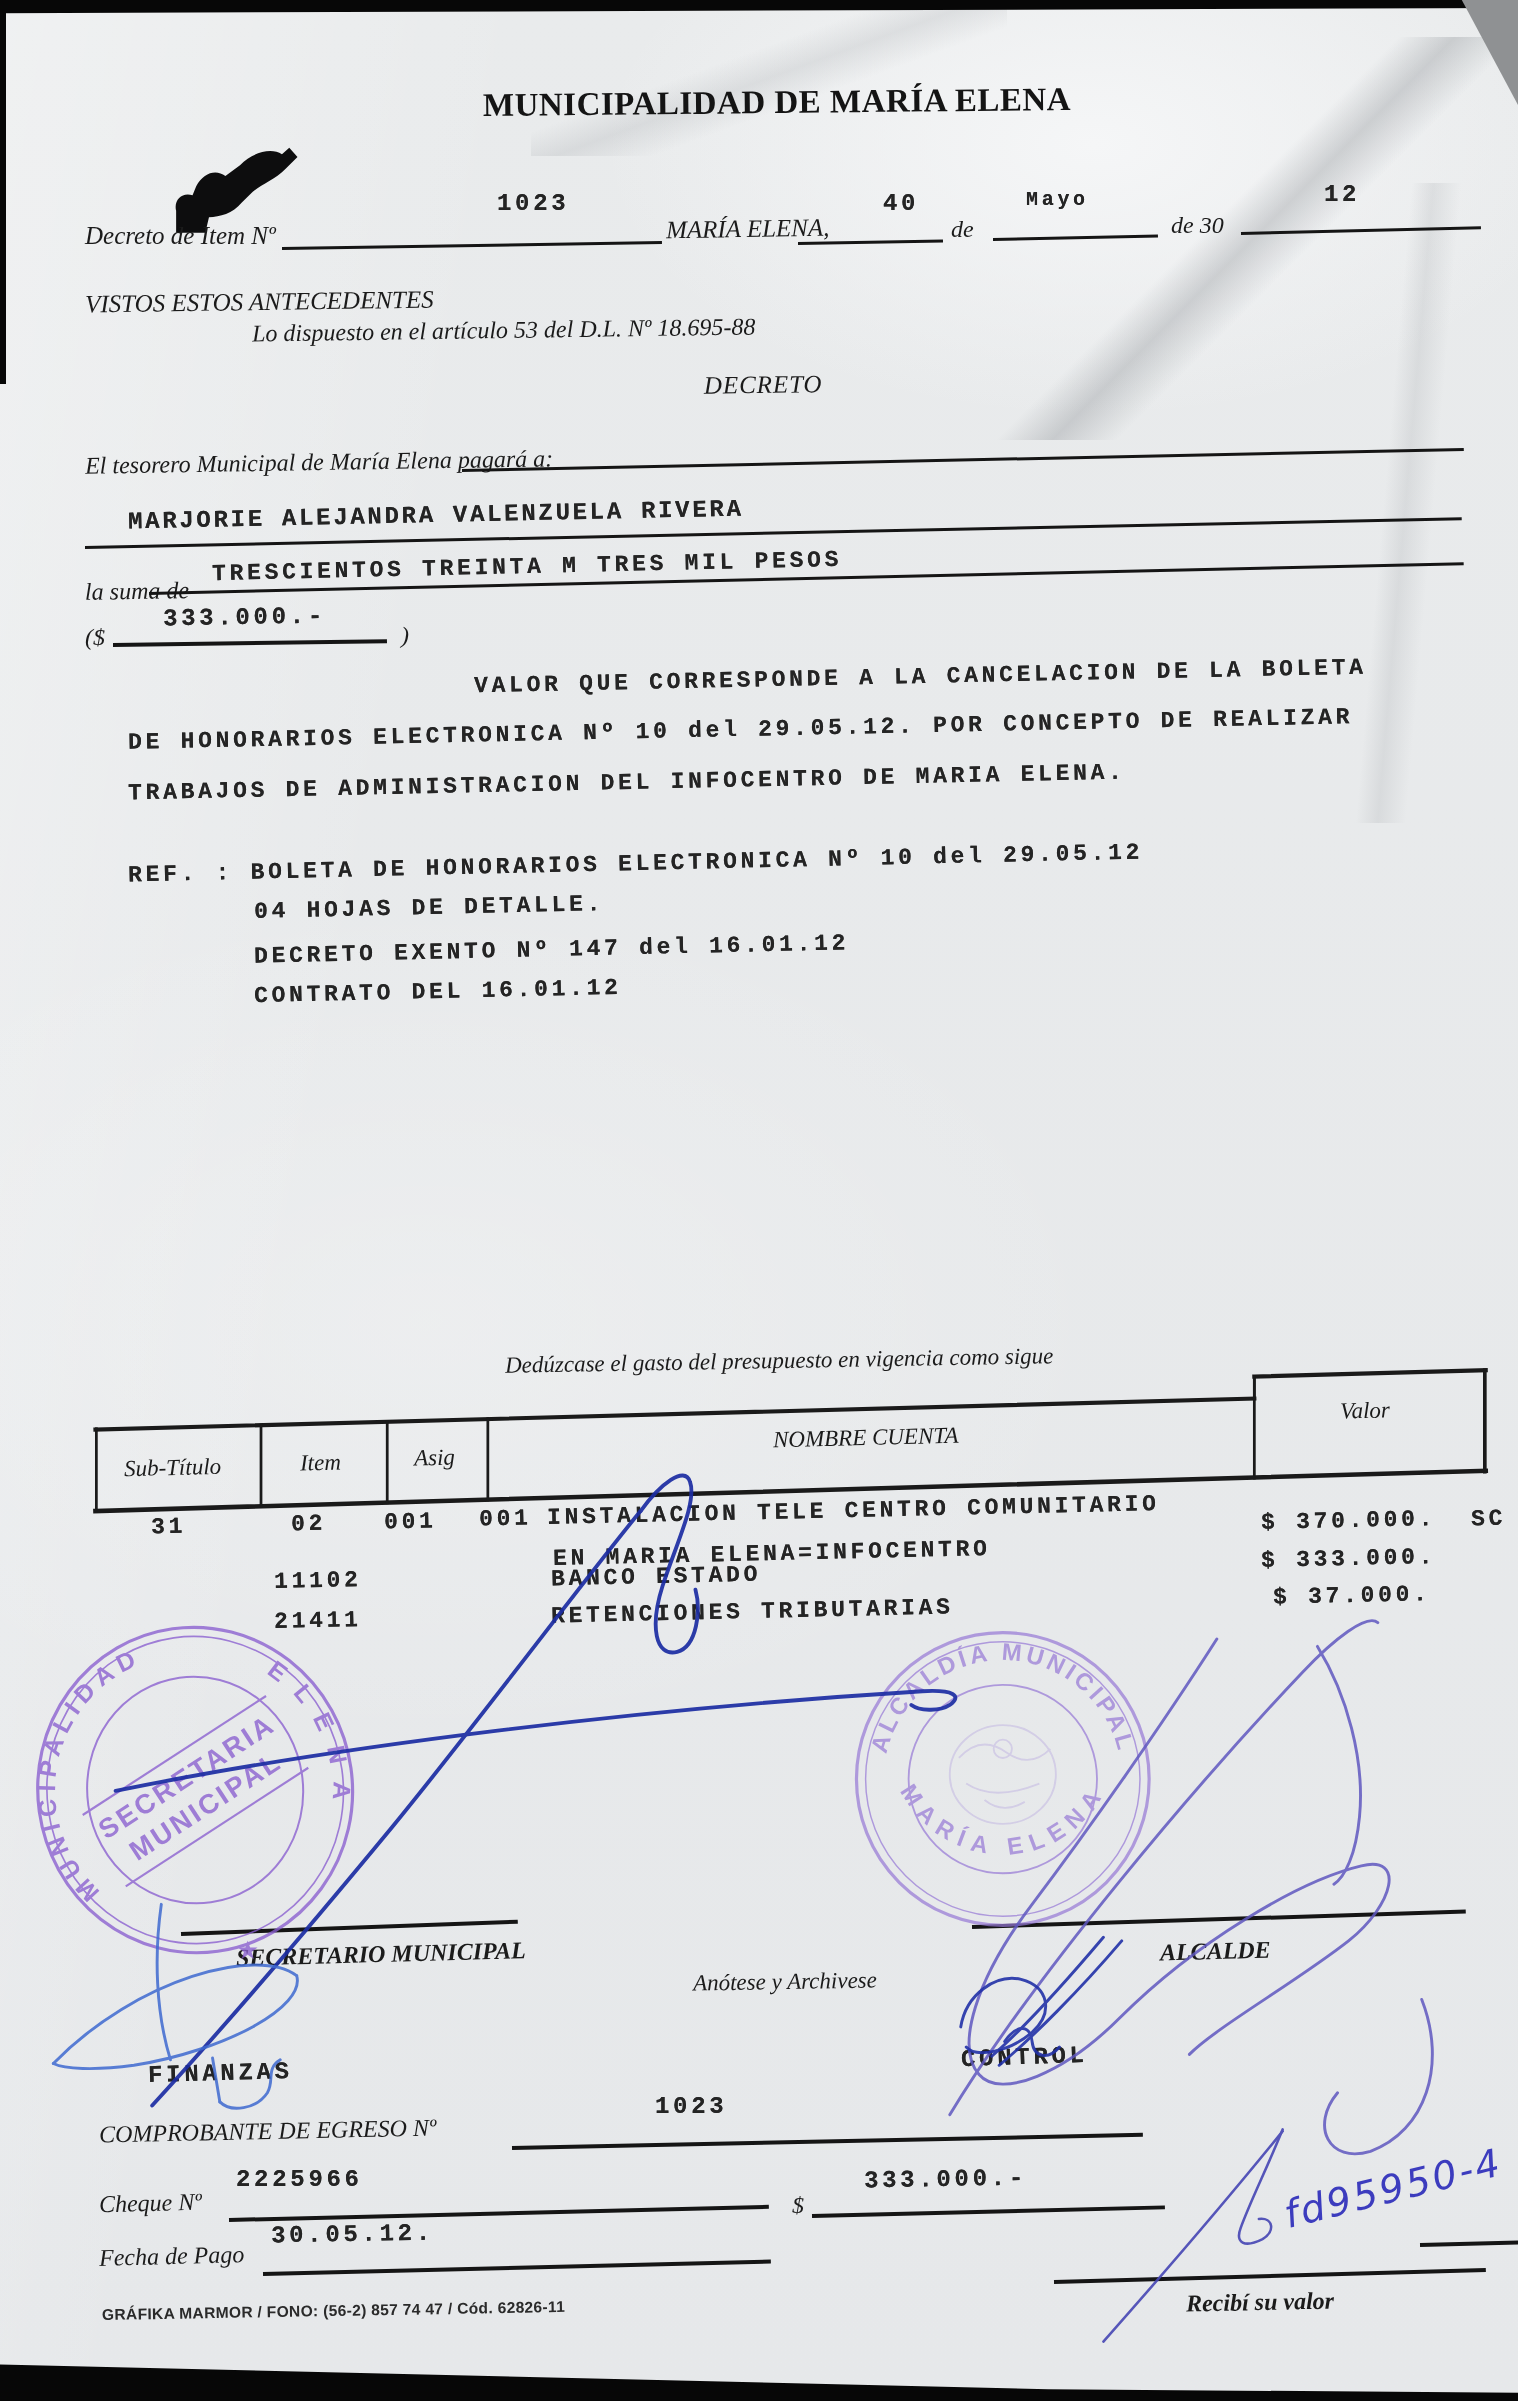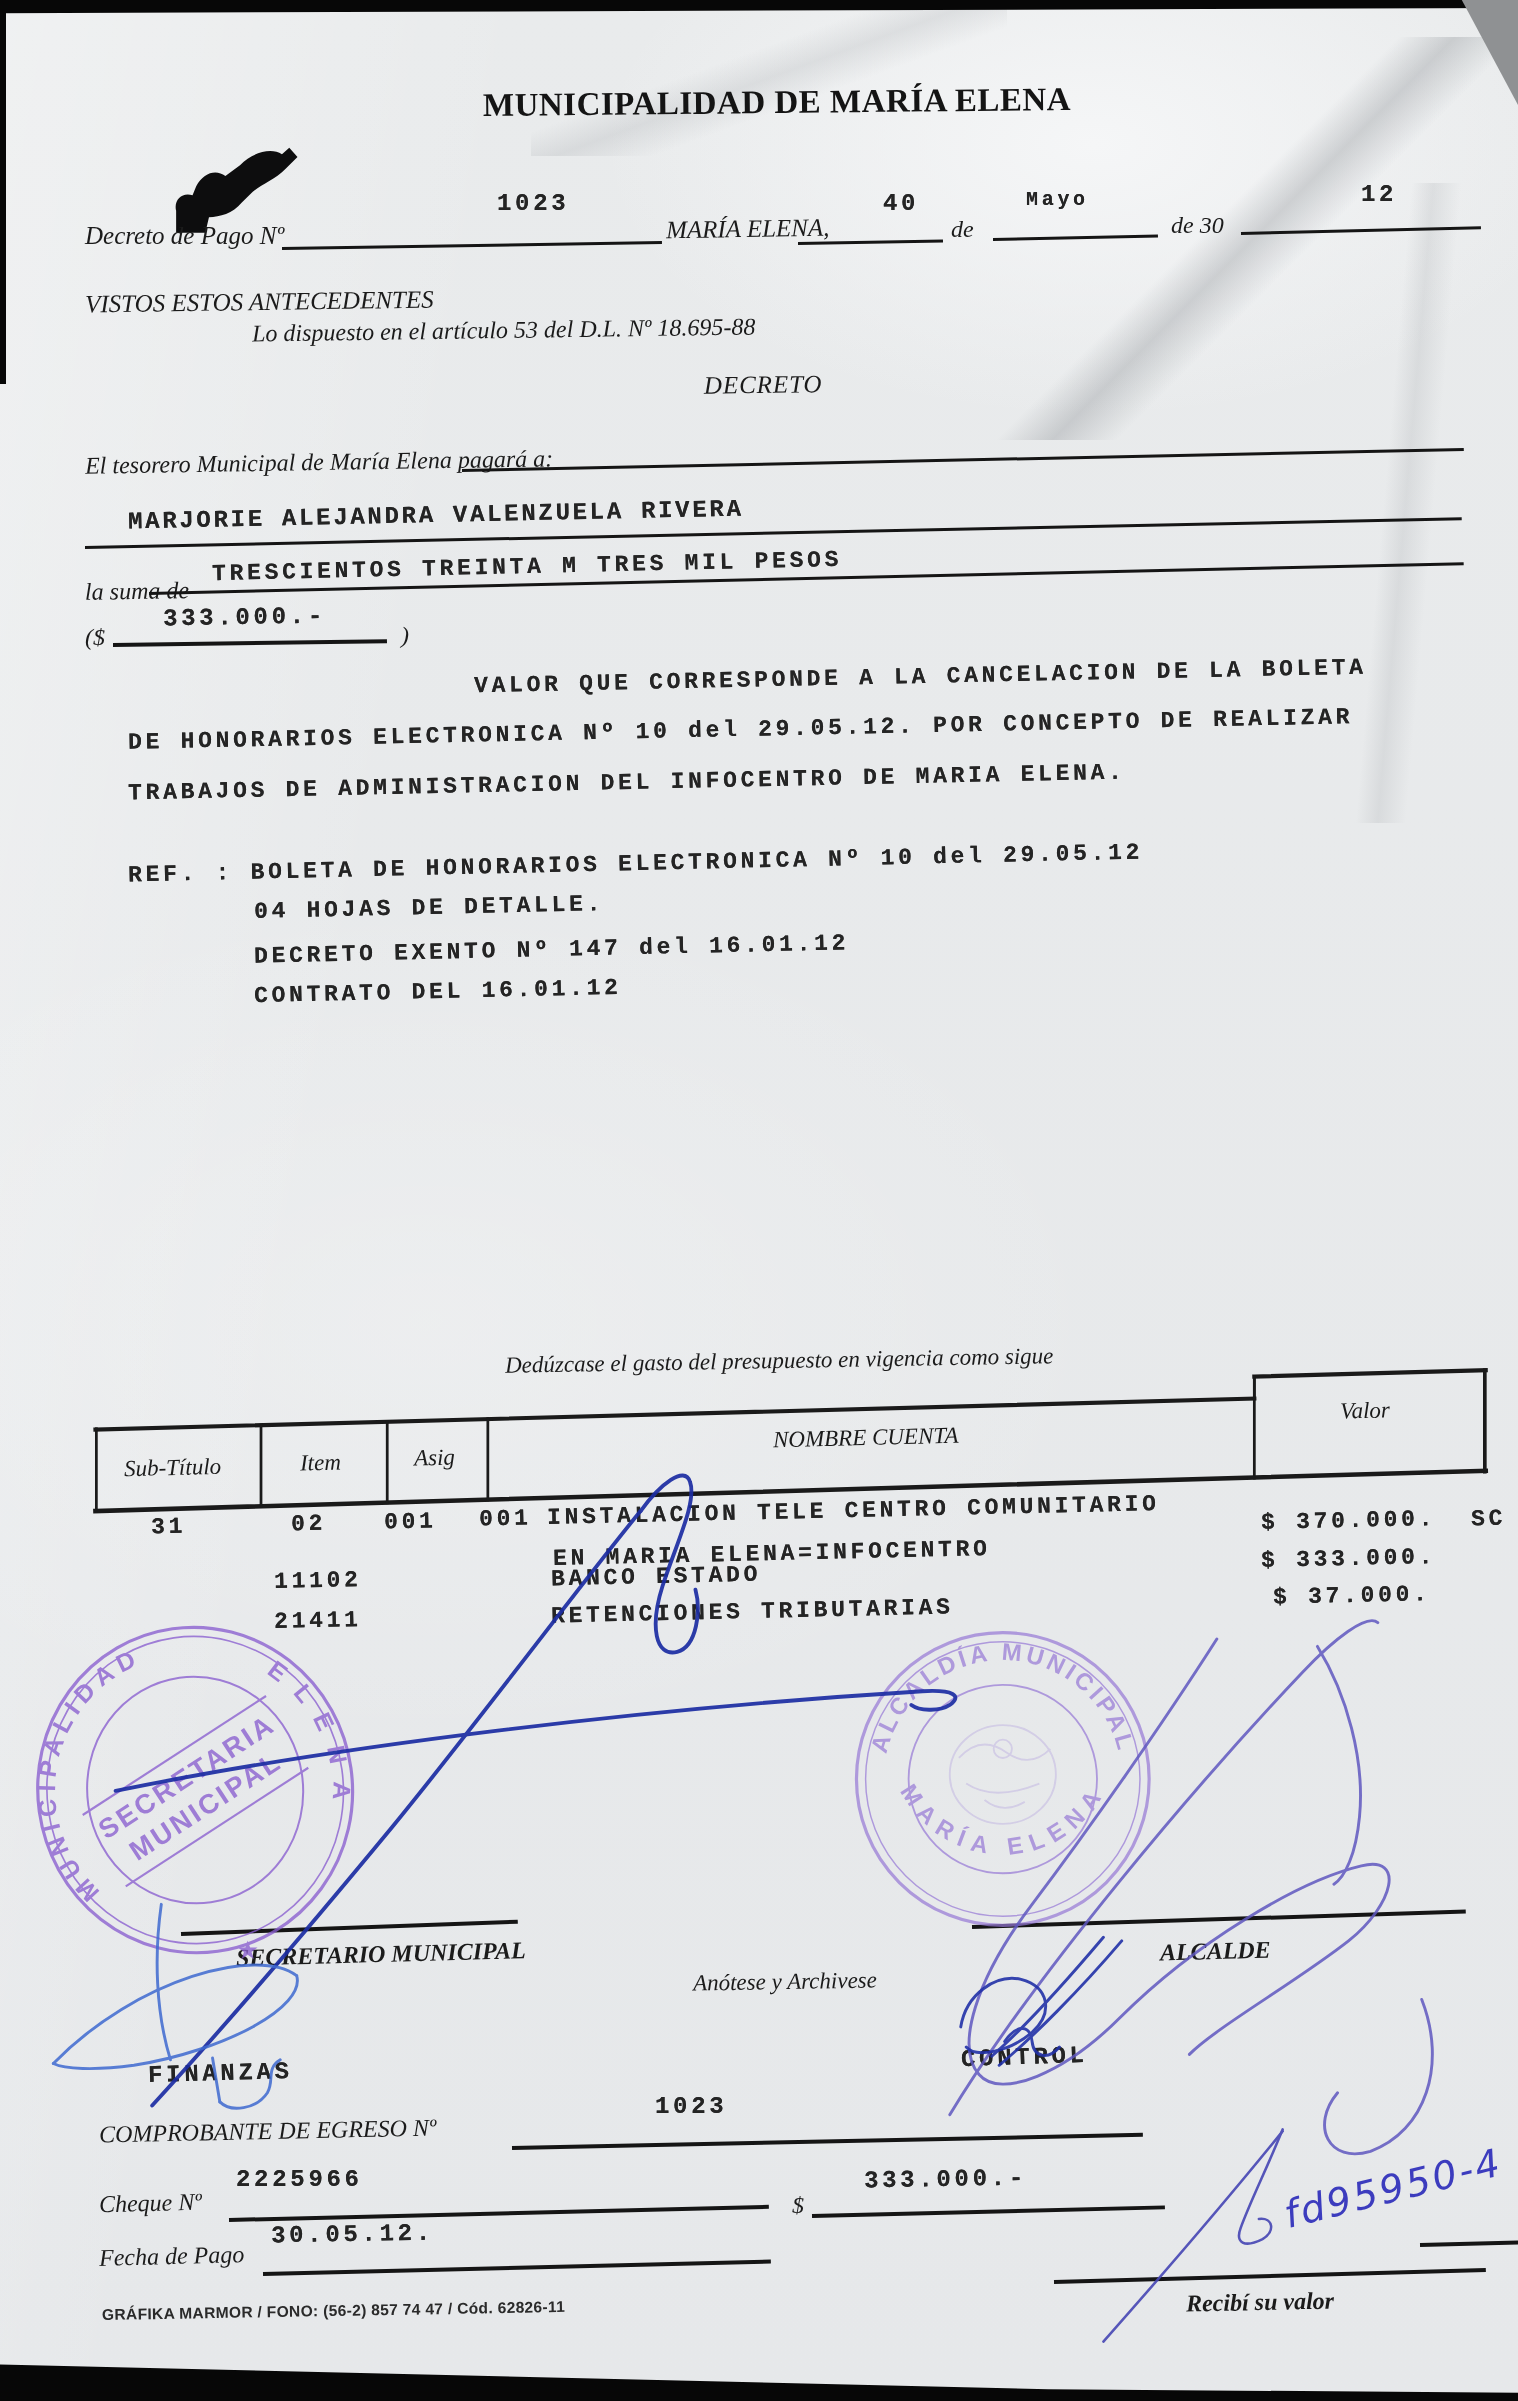--- a/index.html
+++ b/index.html
@@ -34,33 +34,33 @@
               background:linear-gradient(160deg, transparent 40%, rgba(125,130,136,.16) 50%, transparent 61%);"></div>
   <div class="ab crease" style="left:1262px;top:183px;width:256px;height:640px;
               background:linear-gradient(95deg, transparent 48%, rgba(120,125,131,.14) 55%, transparent 64%);"></div>
 
   <svg class="ab" style="left:167px;top:145px;z-index:2;" width="146" height="96" viewBox="0 0 160 105">
     <path d="M10,96 L10,72 C7,60 17,51 28,55 L32,45 C40,30 54,26 64,34 L80,22 C94,8 114,2 126,10 L134,3 L143,13 L130,26 C118,38 104,43 94,51 L82,63 C72,75 58,79 46,79 L42,96 Z" fill="#0d0d0e"></path>
   </svg>
 
   <div class="ab serb" style="left:457px;top:84px;width:640px;text-align:center;font-size:33px;letter-spacing:0.5px;transform:rotate(-0.6deg);">MUNICIPALIDAD DE MARÍA ELENA</div>
 
-  <div class="ab ser" style="left:85px;top:222px;font-size:25px;">Decreto de Pago Nº</div>
+  <div class="ab ser" style="left:85px;top:222px;font-size:25px;">Decreto de Item Nº</div>
   <div class="ab ln" style="left:282px;top:247px;width:380px;transform:rotate(-0.9deg);"></div>
   <div class="ab mono" style="left:497px;top:190px;font-size:24px;">1023</div>
 
   <div class="ab ser" style="left:666px;top:215px;font-size:25px;transform:rotate(-0.9deg);">MARÍA ELENA,</div>
   <div class="ab ln" style="left:798px;top:242px;width:145px;transform:rotate(-1deg);"></div>
   <div class="ab mono" style="left:883px;top:190px;font-size:24px;">40</div>
   <div class="ab ser" style="left:951px;top:216px;">de</div>
   <div class="ab ln" style="left:993px;top:238px;width:165px;transform:rotate(-1.2deg);"></div>
   <div class="ab mono" style="left:1026px;top:188px;font-size:20px;">Mayo</div>
   <div class="ab ser" style="left:1171px;top:212px;">de 30</div>
   <div class="ab ln" style="left:1241px;top:232px;width:240px;transform:rotate(-1.4deg);"></div>
-  <div class="ab mono" style="left:1361px;top:181px;font-size:24px;">12</div>
+  <div class="ab mono" style="left:1324px;top:181px;font-size:24px;">12</div>
 
   <div class="ab ser" style="left:85px;top:288px;font-size:25px;transform:rotate(-0.8deg);">VISTOS ESTOS ANTECEDENTES</div>
   <div class="ab ser" style="left:252px;top:317px;transform:rotate(-0.8deg);">Lo dispuesto en el artículo 53 del D.L. Nº 18.695-88</div>
   <div class="ab ser" style="left:704px;top:371px;font-size:25px;letter-spacing:0.9px;transform:rotate(-0.8deg);">DECRETO</div>
 
   <div class="ab ser" style="left:85px;top:449px;transform:rotate(-0.9deg);">El tesorero Municipal de María Elena pagará a:</div>
   <div class="ab ln" style="left:462px;top:469px;width:1002px;transform:rotate(-1.2deg);"></div>
   <div class="ab mono" style="left:128px;top:502px;font-size:24px;letter-spacing:2.7px;transform:rotate(-1.2deg);">MARJORIE ALEJANDRA VALENZUELA RIVERA</div>
   <div class="ab ln" style="left:85px;top:546px;width:1377px;transform:rotate(-1.2deg);"></div>
 

